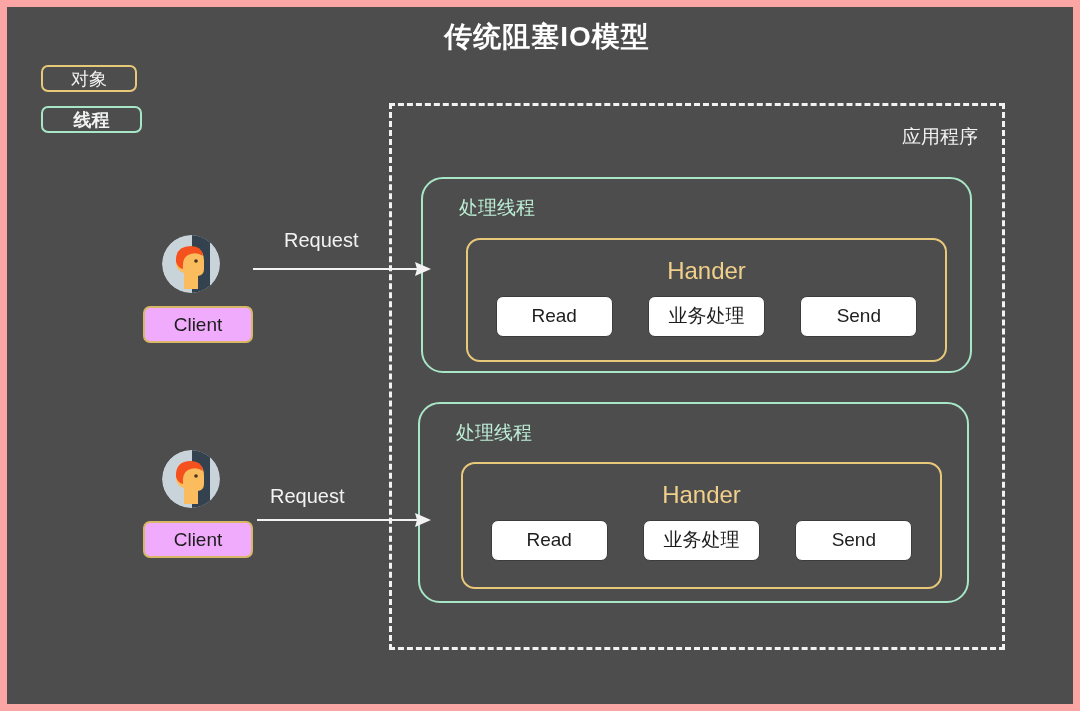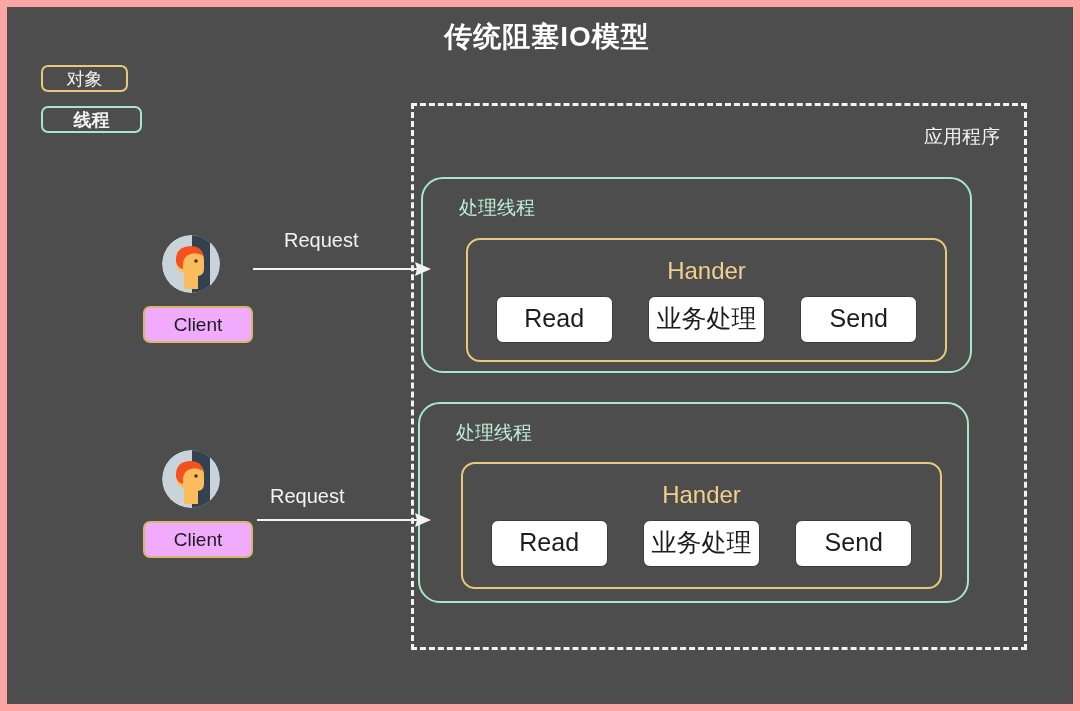--- a/index.html
+++ b/index.html
@@ -45,37 +45,37 @@
     border-radius: 7px;
     border-width: 2px;
     border-style: solid;
     color: #f2f2f2;
     font-size: 18px;
     background: transparent;
   }
   #legend-object {
     left: 34px;
     top: 58px;
-    width: 87px;
+    width: 96px;
     height: 27px;
     border-color: #e8c97a;
   }
   #legend-thread {
     left: 34px;
     top: 99px;
     width: 101px;
     height: 27px;
     border-color: #a8e6c8;
     font-weight: bold;
   }
 
   
   #app-box {
     position: absolute;
-    left: 404px;
+    left: 382px;
     top: 96px;
     width: 616px;
     height: 547px;
     box-sizing: border-box;
     border: 3px dashed #f2f2f2;
     background: transparent;
   }
   #app-label {
     position: absolute;
     right: 24px;
@@ -137,21 +137,21 @@
     justify-content: space-around;
     align-items: center;
     padding: 0 10px;
     box-sizing: border-box;
   }
   .chip {
     background: #ffffff;
     color: #1d1d1d;
     border: 1.5px solid #3c3c3c;
     border-radius: 7px;
-    font-size: 25px;
+    font-size: 19px;
     line-height: 1;
     padding: 9px 0 11px 0;
     min-width: 117px;
     text-align: center;
     box-sizing: border-box;
     white-space: nowrap;
   }
 
   
   .client-group { position: absolute; }

